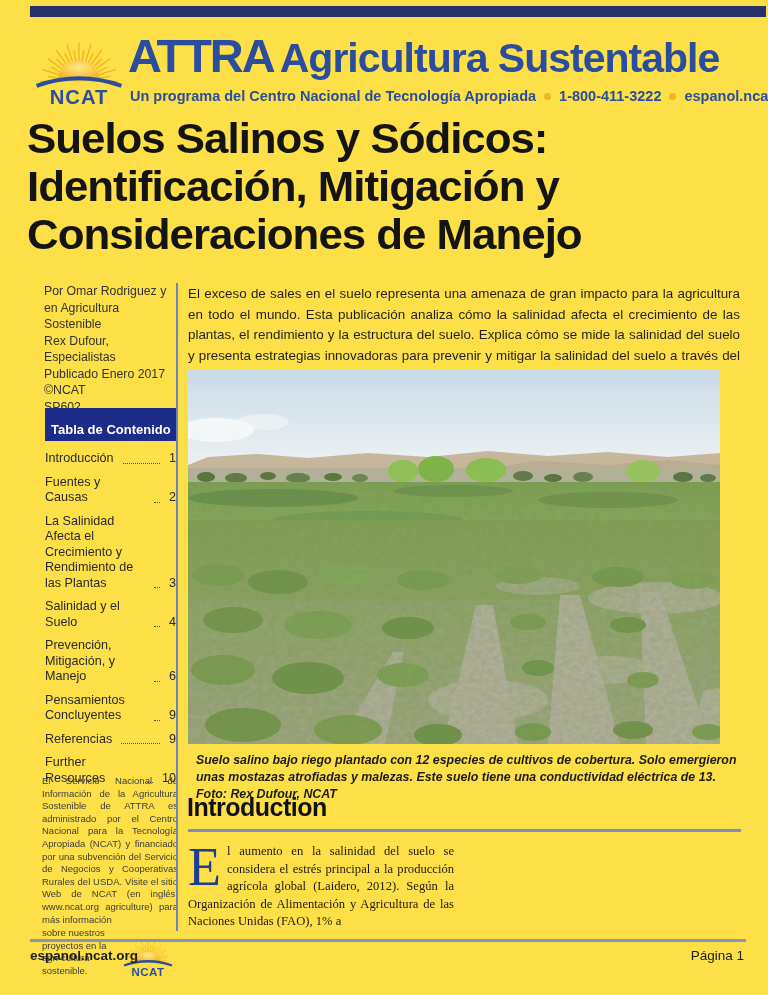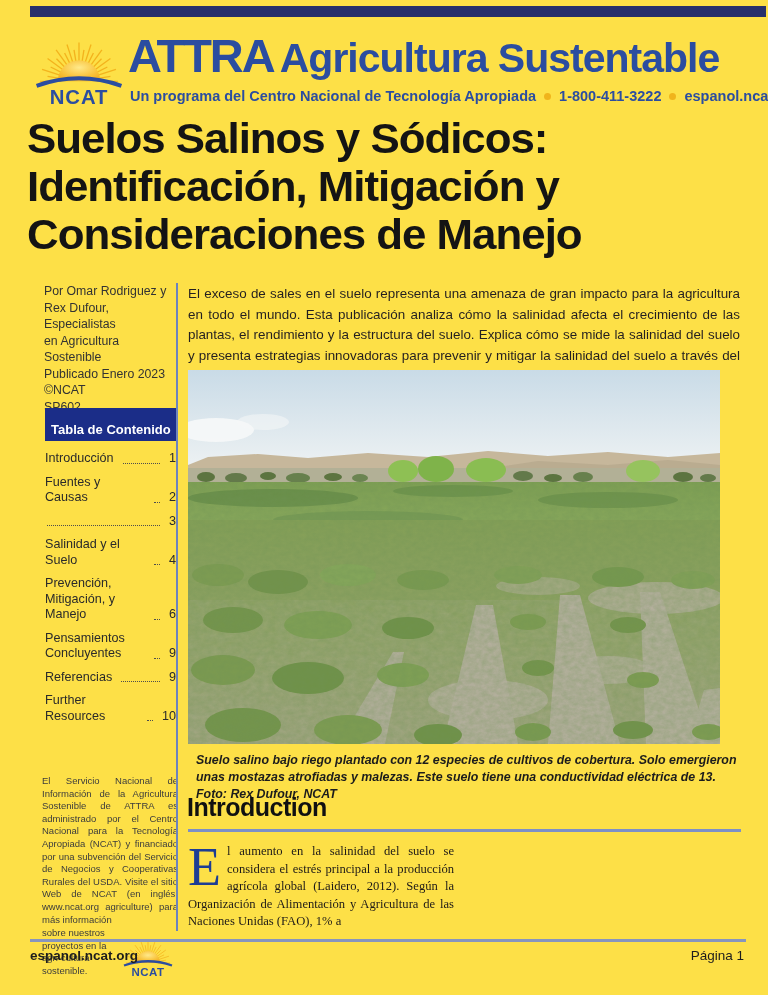--- a/index.html
+++ b/index.html
@@ -109,40 +109,41 @@
   </div>
 
   <div class="doc-title">
     <div>Suelos Salinos y Sódicos:</div>
     <div>Identificación, Mitigación y</div>
     <div>Consideraciones de Manejo</div>
   </div>
 
   <div class="byline">
     <div>Por Omar Rodriguez y</div>
+    <div>en Agricultura Sostenible</div>
     <div>Rex Dufour, Especialistas</div>
-    <div>en Agricultura Sostenible</div>
-    <div>Publicado Enero 2023</div>
+    <div>Publicado Enero 2017</div>
     <div>©NCAT</div>
     <div>SP602</div>
   </div>
 
   <div class="toc">
     <div class="toc-header">Tabla de Contenido</div>
     <div class="toc-item">
       <span class="toc-label">Introducción</span>
         <span class="toc-dots"></span>
         <span class="toc-page">1</span>
     </div>
     <div class="toc-item">
       <span class="toc-label">Fuentes y Causas</span>
         <span class="toc-dots"></span>
         <span class="toc-page">2</span>
     </div>
     <div class="toc-item">
+      <span class="toc-label">La Salinidad Afecta el Crecimiento y Rendimiento de las Plantas</span>
         <span class="toc-dots"></span>
         <span class="toc-page">3</span>
     </div>
     <div class="toc-item">
       <span class="toc-label">Salinidad y el Suelo</span>
         <span class="toc-dots"></span>
         <span class="toc-page">4</span>
     </div>
     <div class="toc-item">
       <span class="toc-label">Prevención, Mitigación, y Manejo</span>

